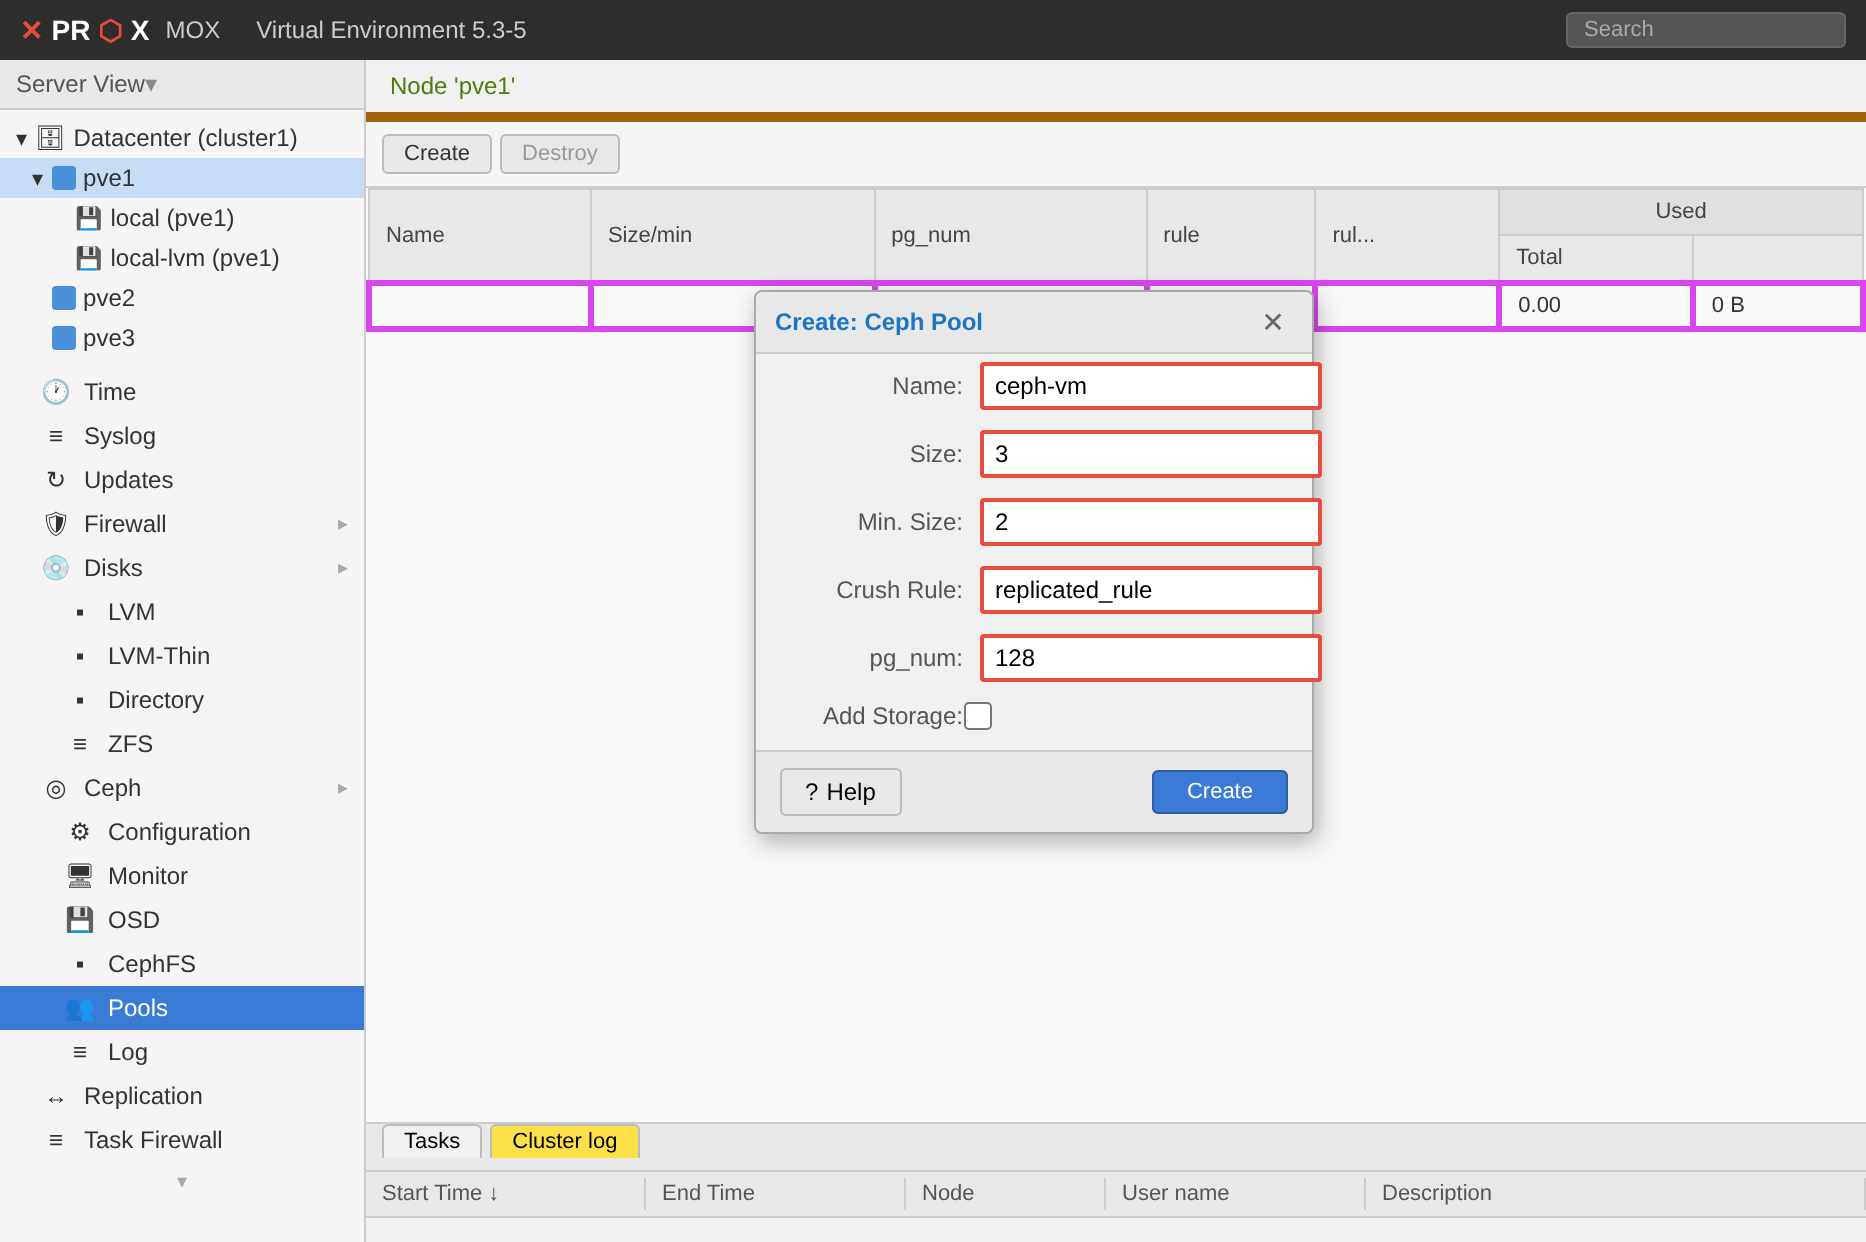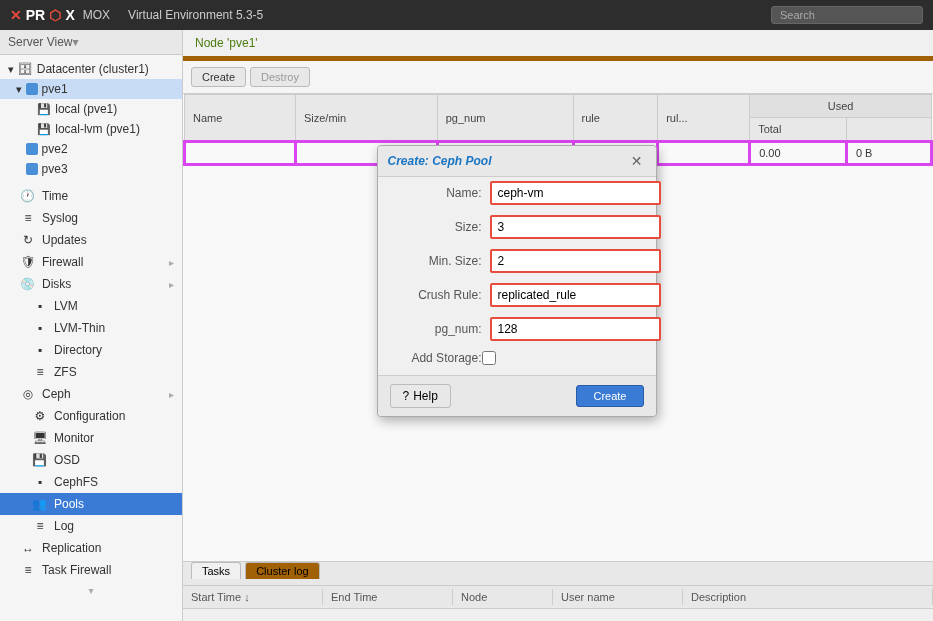--- a/index.html
+++ b/index.html
@@ -19,21 +19,21 @@
     #topbar .logo .prox { color: #fff; font-size: 14px; font-weight: bold; }
     #topbar .logo .m-mark { color: #e74c3c; font-weight: bold; font-size: 14px; }
     #topbar .logo .ox { color: #fff; font-size: 14px; font-weight: bold; }
     #topbar .app-title { color: #ccc; font-size: 12px; margin-left: 8px; }
     #topbar .search-input {
       background: #555;
       border: 1px solid #666;
       border-radius: 3px;
       color: #fff;
       padding: 2px 8px;
-      width: 152px;
+      width: 140px;
       font-size: 11px;
       margin-left: auto;
     }
     #topbar .search-input::placeholder { color: #aaa; }
 
     
     #layout { display: flex; height: 591px; }
 
     
     #sidebar {
@@ -137,21 +137,21 @@
       border-bottom: 1px solid #ccc;
       background: #e8e8e8;
       height: 24px;
       gap: 4px;
     }
     .bottom-tab {
       padding: 2px 10px;
       border: 1px solid #bbb;
       border-bottom: none;
       border-radius: 3px 3px 0 0;
-      background: #a16207;
+      background: #fde047;
       cursor: pointer;
       font-size: 11px;
     }
     .bottom-tab.active { background: #f0f0f0; }
     #bottom-table-header {
       display: flex;
       padding: 3px 0;
       border-bottom: 1px solid #ccc;
       background: #e8e8e8;
     }
@@ -194,21 +194,21 @@
     }
     .modal-header {
       background: #e8e8e8;
       border-bottom: 1px solid #ccc;
       padding: 6px 10px;
       display: flex;
       justify-content: space-between;
       align-items: center;
       border-radius: 4px 4px 0 0;
     }
-    .modal-title { font-size: 13px; font-weight: bold; color: #333; font-style: italic; }
+    .modal-title { font-size: 13px; font-weight: bold; color: #333; }
     .modal-title span { color: #1a75c4; }
     .modal-close {
       cursor: pointer;
       color: #666;
       font-size: 14px;
       width: 18px; height: 18px;
       display: flex; align-items: center; justify-content: center;
       border-radius: 50%;
     }
     .modal-body { padding: 4px 14px; }

